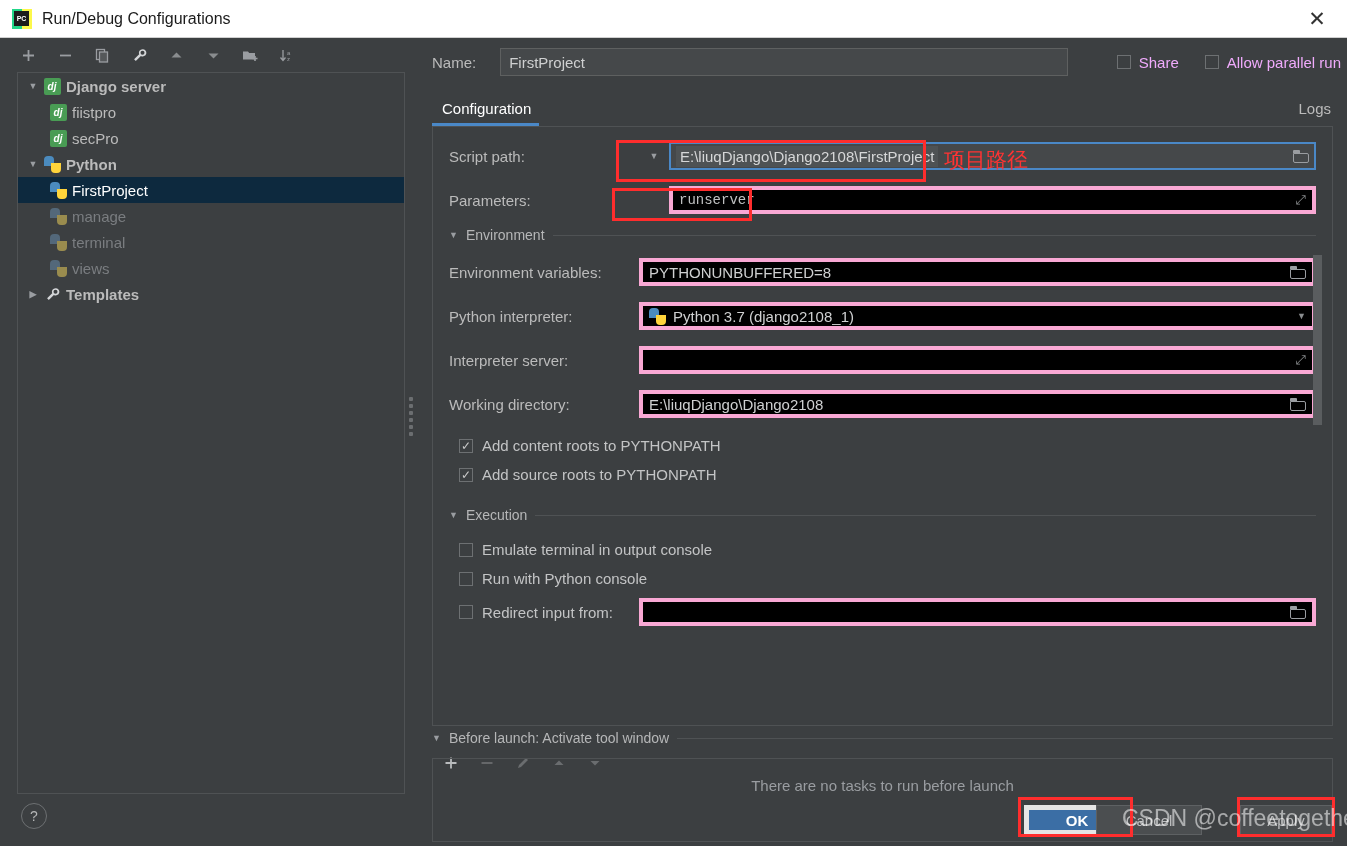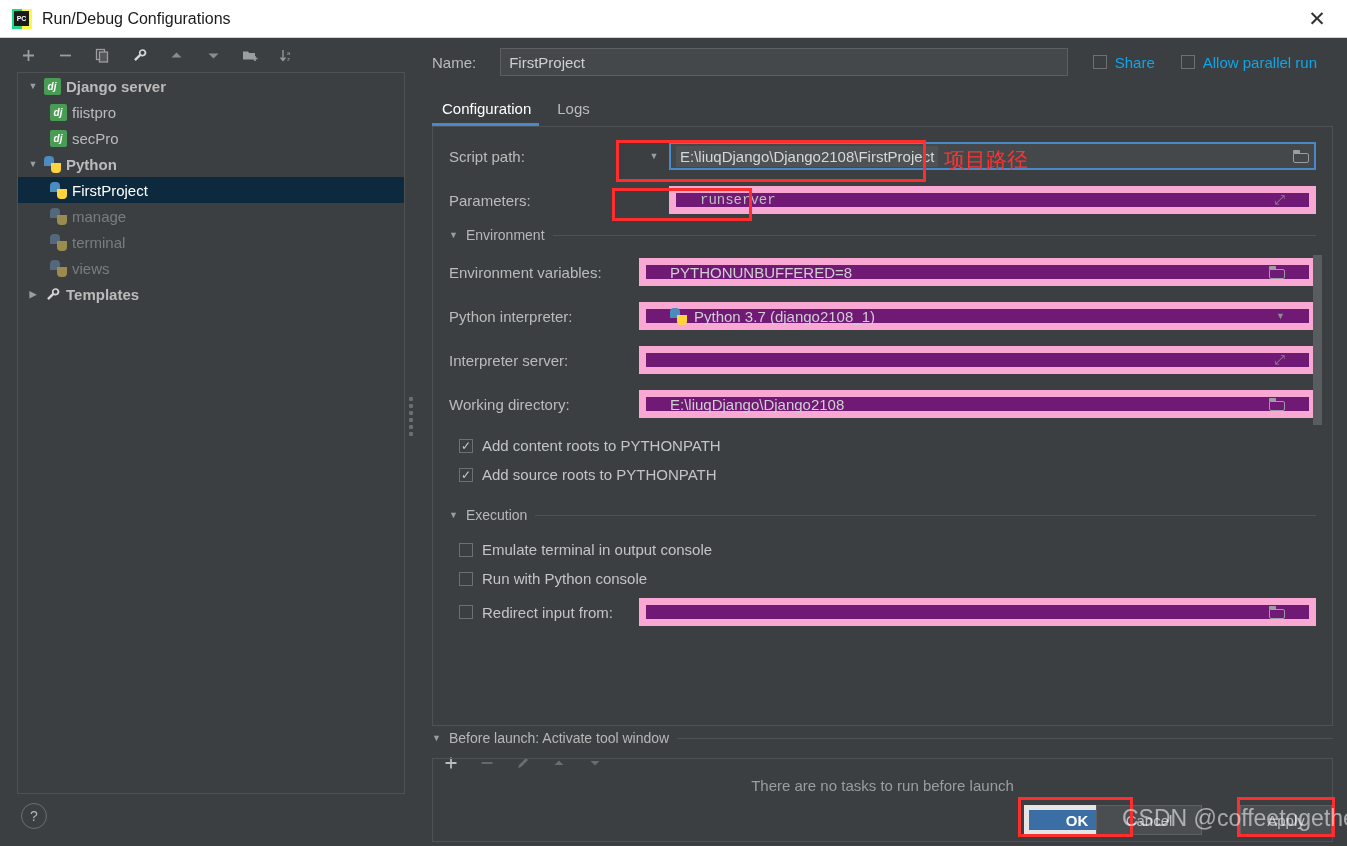--- a/index.html
+++ b/index.html
@@ -79,56 +79,56 @@
   #splitter{
     position:absolute; left:405px; top:0; bottom:52px; width:12px;
     display:flex; align-items:center; justify-content:center; cursor:col-resize;
   }
   #splitter .dots{ display:flex; flex-direction:column; gap:3px; }
   #splitter .dots i{ width:4px;height:4px;background:#6b6e70;display:block;border-radius:1px; }
 
   
   #right-panel{ position:absolute; left:418px; top:0; right:0; bottom:52px; }
 
-  #name-row{ display:flex; align-items:center; height:48px; padding:0 24px 0 14px; }
+  #name-row{ display:flex; align-items:center; height:48px; padding:0 0 0 14px; }
   .field-label{ color:#bbbbbb; font-size:15px; }
   #name-input{
     margin-left:24px; width:568px; height:28px; background:#45484a;
     border:1px solid #5e6060; color:#cfd0d1; font-size:15px;
     padding:0 8px; font-family:"Liberation Sans", sans-serif; outline:none;
   }
   .cb-group{ margin-left:auto; display:flex; align-items:center; gap:26px; padding-right:6px; }
-  .cb-item{ display:flex; align-items:center; gap:8px; cursor:pointer; font-size:15px; color:#0ea5e9; }
+  .cb-item{ display:flex; align-items:center; gap:8px; cursor:pointer; font-size:15px; color:#f0abfc; }
   .cbox{
     width:14px;height:14px;border:1px solid #6d7072;background:#3c3f41;flex:0 0 auto;
     display:flex;align-items:center;justify-content:center;
   }
   .cbox.checked::after{ content:"✓"; font-size:12px; color:#c8c8c8; line-height:1; }
 
   
-  #tabs{ display:flex; align-items:flex-end; height:40px; padding-left:14px; gap:0; position:relative; }
+  #tabs{ display:flex; align-items:flex-end; height:40px; padding-left:14px; gap:0; position:relative;justify-content:space-between; }
   .tab{
     padding:5px 16px 9px 10px; font-size:15px; color:#bbbbbb; cursor:pointer; position:relative;
   }
   .tab.active{ color:#ffffff; }
   .tab.active::after{
     content:""; position:absolute; left:0; right:8px; bottom:0; height:3px; background:#4a88c7;
   }
 
   
   #form-area{
     position:absolute; left:14px; top:88px; right:14px; bottom:68px;
     border:1px solid #4f5254; background:#3c3f41; padding:12px 16px 0 16px; overflow:hidden;
   }
   .row{ display:flex; align-items:center; height:34px; margin-bottom:10px; }
   .row .lbl{ width:190px; flex:0 0 auto; font-size:15px; color:#bbbbbb; }
   .drop-caret{ width:30px; flex:0 0 auto; text-align:center; color:#9a9da1; font-size:9px; cursor:pointer; }
   .tfield{
-    flex:1 1 auto; height:28px; background:#701a75; border:7px solid #f9a8d4;
-    display:flex; align-items:center; padding:0 24px; color:#cfd0d1; font-size:15px;
+    flex:1 1 auto; height:28px; background:#000000; border:4px solid #f9a8d4;
+    display:flex; align-items:center; padding:0 6px; color:#cfd0d1; font-size:15px;
     position:relative;
   }
   .tfield.focused{ border:2px solid #4a88c7; background:#45484a; padding:0 5px; }
   .tfield .sel-text{ background:#4e5254; padding:2px 4px; color:#d6d7d8; }
   .tfield .mono{ font-family:"Liberation Mono", monospace; font-size:14px; color:#bfc0c1; }
   .tfield .empty{ flex:1 1 auto; }
   .trail-icon{ margin-left:auto; color:#8a8d8f; font-size:14px; cursor:pointer; display:flex; align-items:center; }
   .folder-ico{ width:16px;height:13px;position:relative; }
   .folder-ico .tabp{position:absolute;left:0;top:0;width:7px;height:3px;background:#9a9da1;border-radius:1px 1px 0 0;}
   .folder-ico .body{position:absolute;left:0;top:3px;width:16px;height:10px;border:1.5px solid #9a9da1;border-radius:0 2px 2px 2px;}

